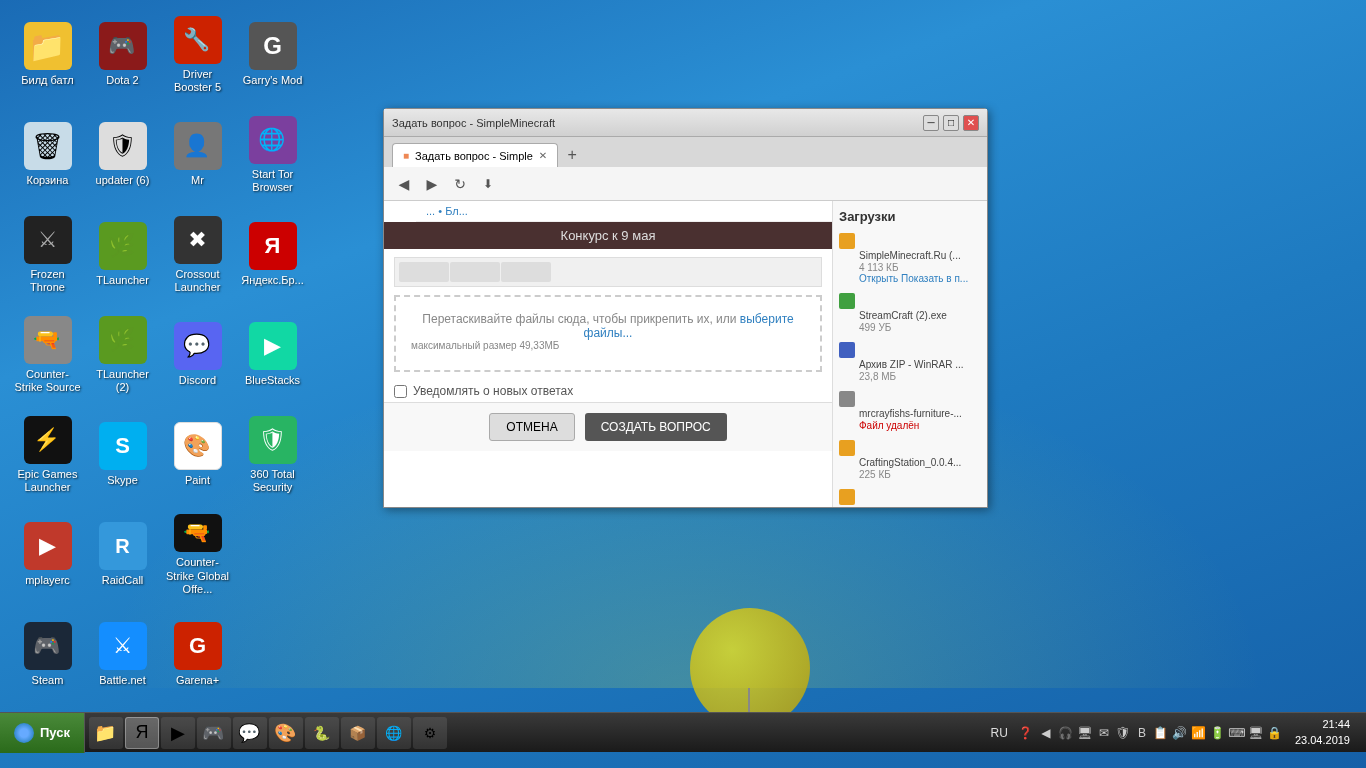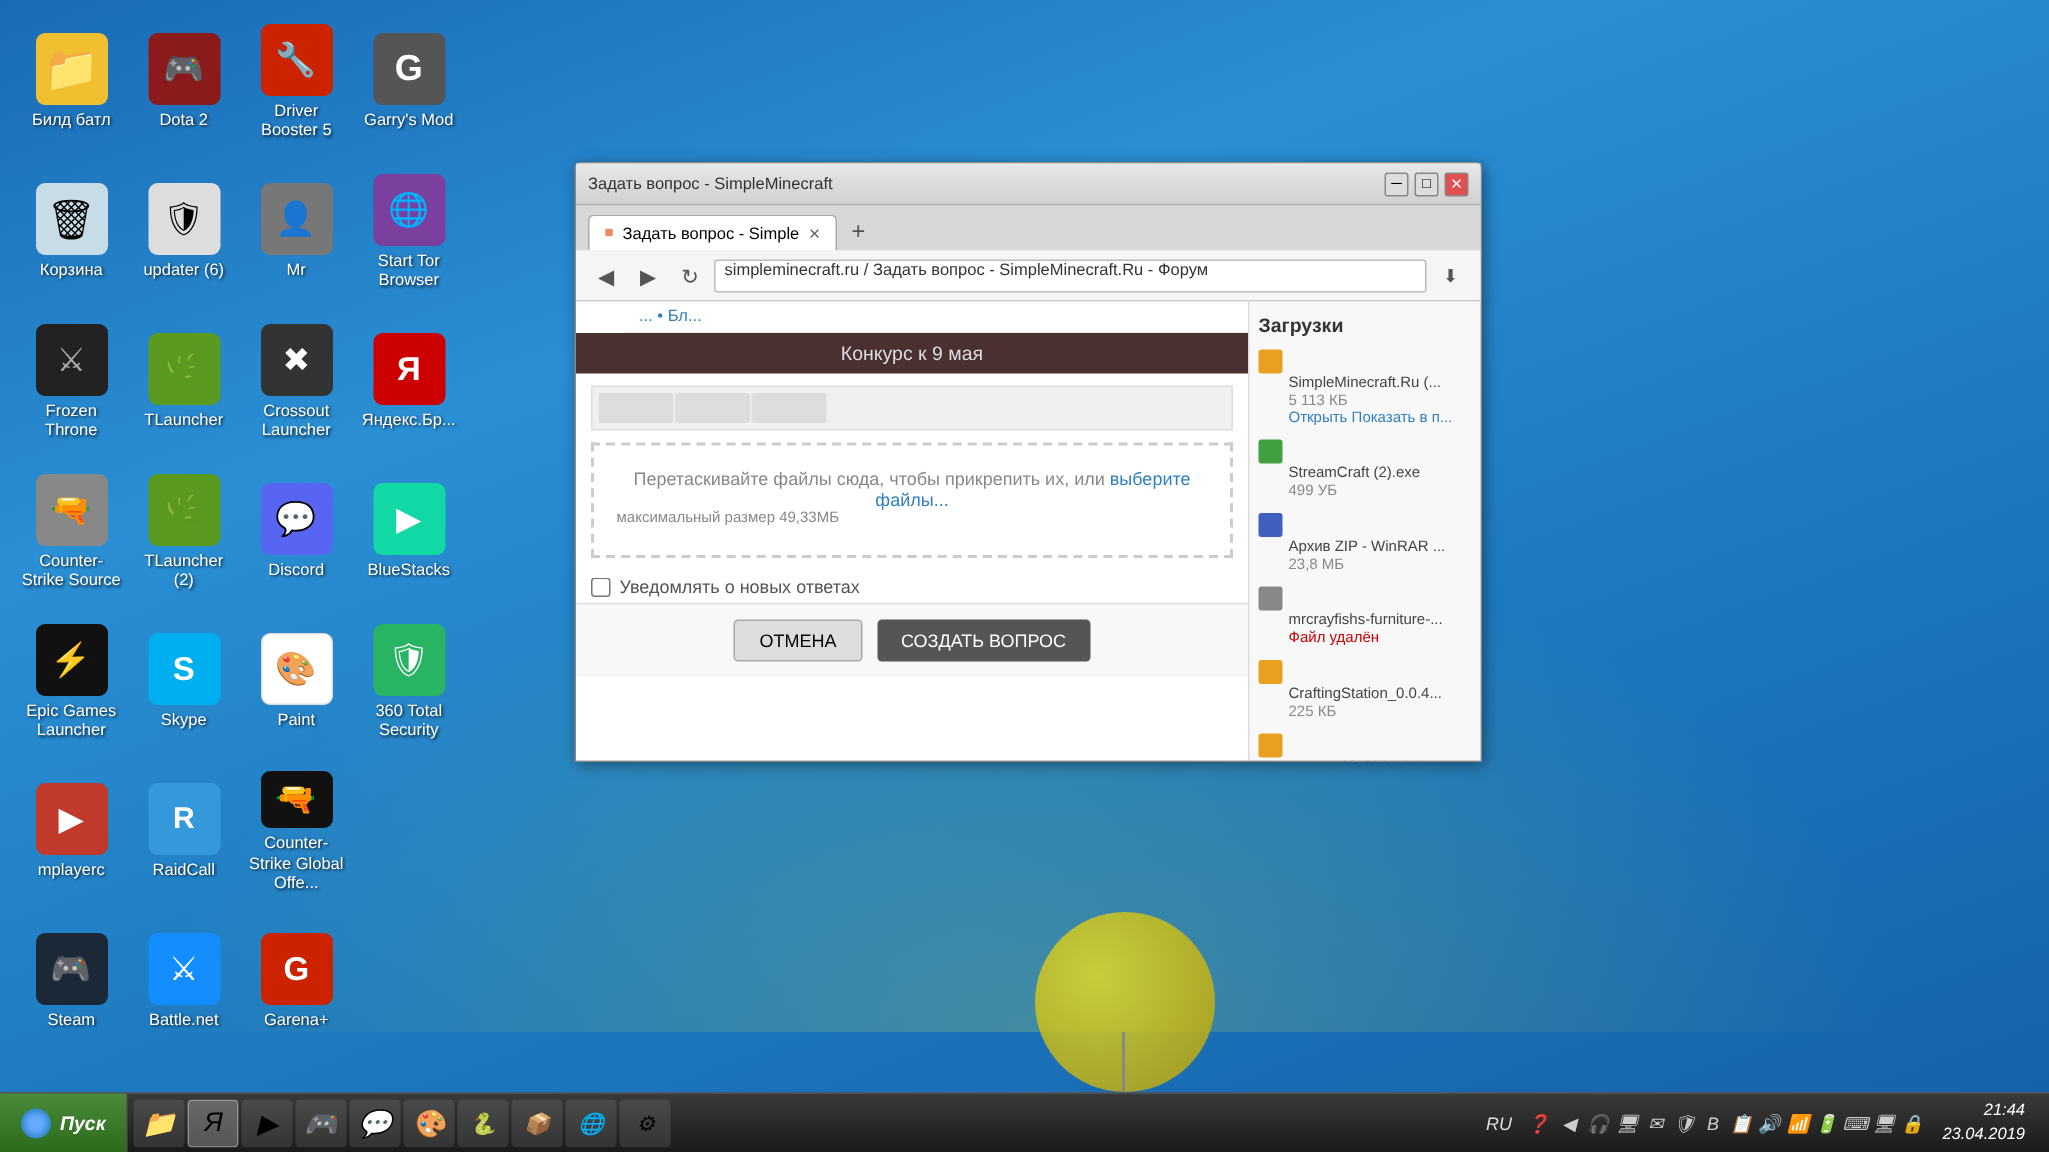--- a/index.html
+++ b/index.html
@@ -235,29 +235,28 @@
     .dl-icon.green { background: #40a040; }
     .dl-icon.blue { background: #4060c0; }
     .dl-icon.gray { background: #888; }
     .dl-name { line-height: 1.3; margin-top: 17px; }
     .dl-size { color: #888; }
     .dl-link { color: #3080c0; cursor: pointer; }
 
     
     .taskbar {
       position: absolute;
-      bottom: 0;
+      bottom: 16px;
       left: 0;
       right: 0;
       height: 40px;
       background: linear-gradient(to bottom, #3a3a3a, #1a1a1a);
       border-top: 1px solid #555;
       display: flex;
       align-items: center;
-      font-style: italic;
     }
 
     .start-btn {
       height: 40px;
       padding: 0 14px;
       background: linear-gradient(to bottom, #4a8a3a, #2a6a1a);
       border-right: 1px solid #555;
       display: flex;
       align-items: center;
       gap: 6px;
@@ -520,21 +519,20 @@
       <span style="flex:1;overflow:hidden;white-space:nowrap;text-overflow:ellipsis;font-size:11px;">Задать вопрос - Simple</span>
       <span class="tab-close">✕</span>
     </div>
     <div class="tab-new">+</div>
   </div>
 
   <div class="browser-nav">
     <div class="nav-btn">◀</div>
     <div class="nav-btn">▶</div>
     <div class="nav-btn">↻</div>
-    <div class="url-bar">simpleminecraft.ru / Задать вопрос - SimpleMinecraft.Ru - Форум</div>
     <div class="nav-btn" style="font-size:12px;">⬇</div>
   </div>
 
   <div class="browser-content">
     <div class="browser-main">
 
       <div class="forum-nav-links">
         <span>... • Бл...</span>
       </div>
 
@@ -568,21 +566,21 @@
       </div>
     </div>
 
     <div class="downloads-panel">
       <div class="downloads-title">Загрузки</div>
 
       <div class="download-item">
         <div class="dl-icon orange"></div>
         <div>
           <div class="dl-name">SimpleMinecraft.Ru (...</div>
-          <div class="dl-size">5 113 КБ</div>
+          <div class="dl-size">4 113 КБ</div>
           <div><span class="dl-link">Открыть</span> <span class="dl-link">Показать в п...</span></div>
         </div>
       </div>
 
       <div class="download-item">
         <div class="dl-icon green"></div>
         <div>
           <div class="dl-name">StreamCraft (2).exe</div>
           <div class="dl-size">499 УБ</div>
         </div>

